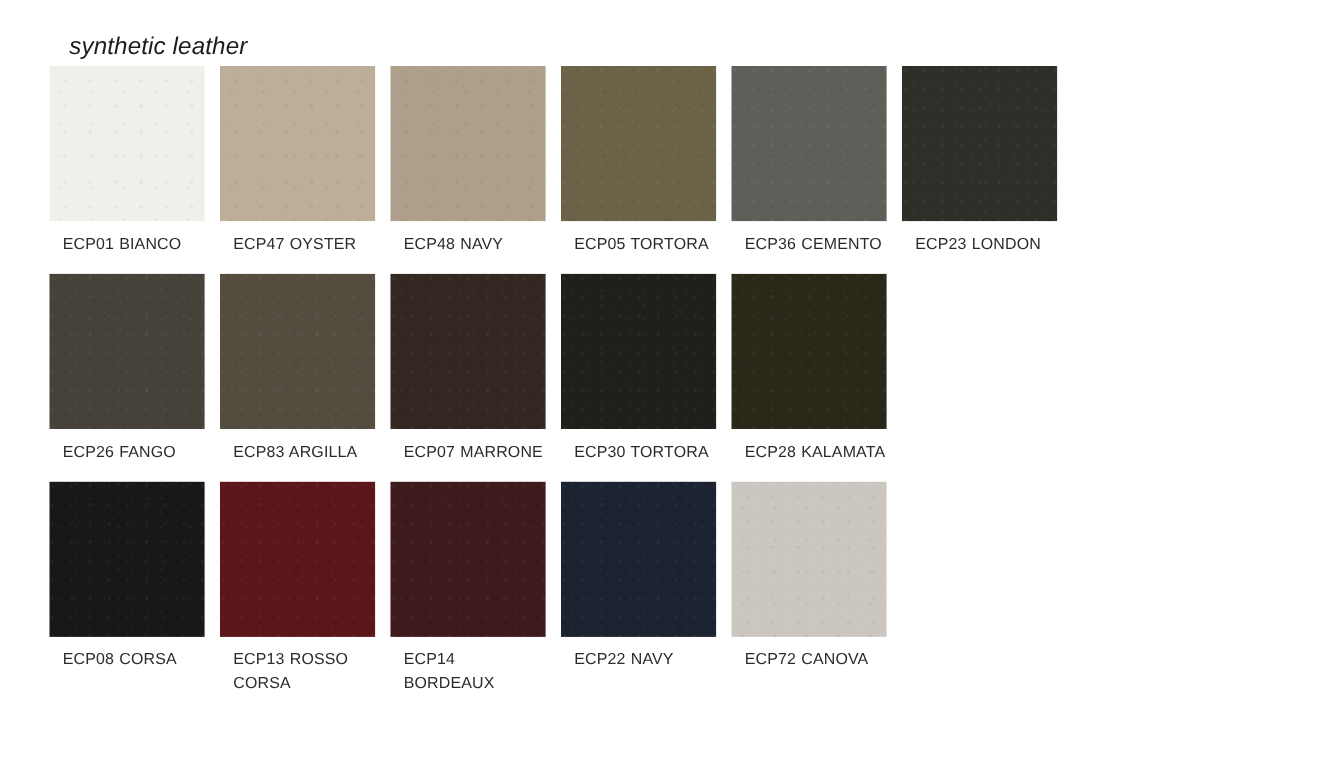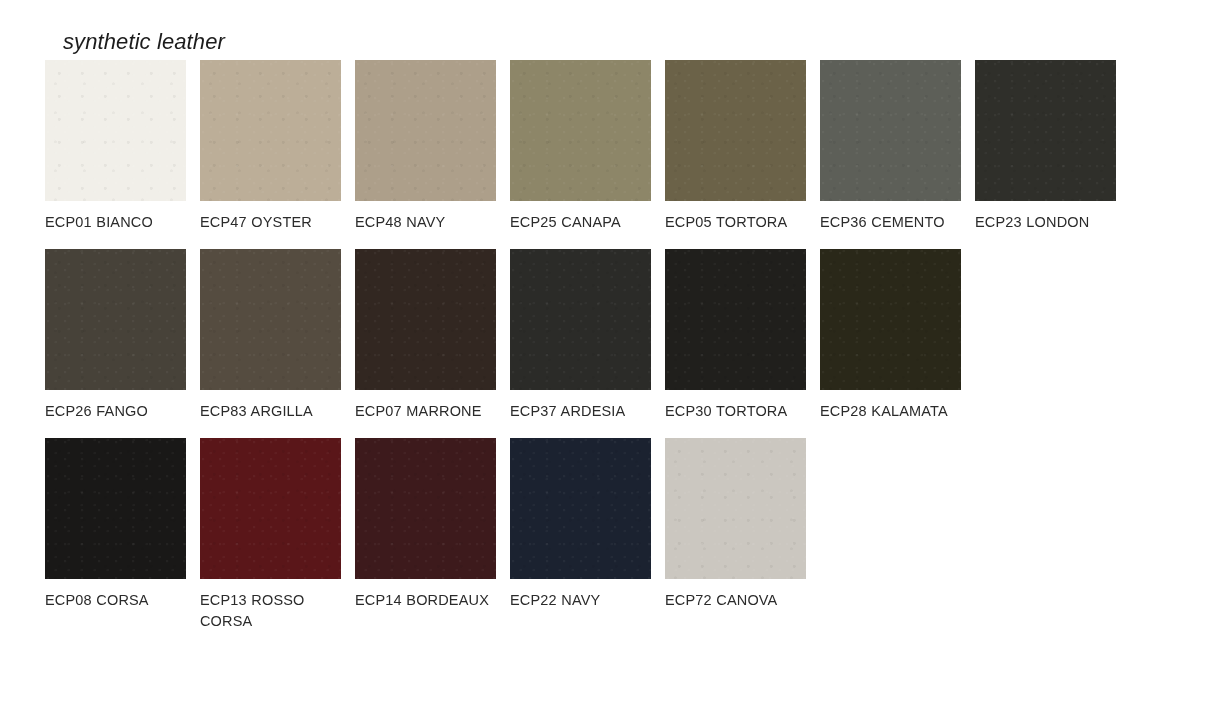--- a/index.html
+++ b/index.html
@@ -64,20 +64,21 @@
   }
 
   .swatch-label {
     margin-top: 11px;
     font-size: 14.5px;
     line-height: 21px;
     font-weight: 400;
     letter-spacing: 0.15px;
     color: #2b2b2b;
     word-spacing: 0.5px;
+    margin-left: 12px;
   }
 
   .grid-row {
     display: grid;
     grid-template-columns: repeat(7, 141px);
     column-gap: 14px;
     margin-bottom: 16px;
   }
 </style>
 </head>
@@ -95,24 +96,20 @@
         </div>
         <div class="swatch-cell">
           <div class="swatch-chip" style="background-color: rgb(188, 174, 152);"></div>
           <div class="swatch-label">ECP47 OYSTER</div>
         </div>
         <div class="swatch-cell">
           <div class="swatch-chip" style="background-color: rgb(173, 159, 138);"></div>
           <div class="swatch-label">ECP48 NAVY</div>
         </div>
         <div class="swatch-cell">
-          <div class="swatch-chip" style="background-color: rgb(141, 134, 104);"></div>
-          <div class="swatch-label">ECP25 CANAPA</div>
-        </div>
-        <div class="swatch-cell">
           <div class="swatch-chip" style="background-color: rgb(107, 98, 72);"></div>
           <div class="swatch-label">ECP05 TORTORA</div>
         </div>
         <div class="swatch-cell">
           <div class="swatch-chip" style="background-color: rgb(93, 95, 88);"></div>
           <div class="swatch-label">ECP36 CEMENTO</div>
         </div>
         <div class="swatch-cell">
           <div class="swatch-chip" style="background-color: rgb(47, 47, 42);"></div>
           <div class="swatch-label">ECP23 LONDON</div>
@@ -123,24 +120,20 @@
           <div class="swatch-chip" style="background-color: rgb(71, 66, 57);"></div>
           <div class="swatch-label">ECP26 FANGO</div>
         </div>
         <div class="swatch-cell">
           <div class="swatch-chip" style="background-color: rgb(85, 76, 64);"></div>
           <div class="swatch-label">ECP83 ARGILLA</div>
         </div>
         <div class="swatch-cell">
           <div class="swatch-chip" style="background-color: rgb(50, 39, 33);"></div>
           <div class="swatch-label">ECP07 MARRONE</div>
-        </div>
-        <div class="swatch-cell">
-          <div class="swatch-chip" style="background-color: rgb(43, 43, 40);"></div>
-          <div class="swatch-label">ECP37 ARDESIA</div>
         </div>
         <div class="swatch-cell">
           <div class="swatch-chip" style="background-color: rgb(32, 31, 28);"></div>
           <div class="swatch-label">ECP30 TORTORA</div>
         </div>
         <div class="swatch-cell">
           <div class="swatch-chip" style="background-color: rgb(42, 40, 25);"></div>
           <div class="swatch-label">ECP28 KALAMATA</div>
         </div>
       </div>

